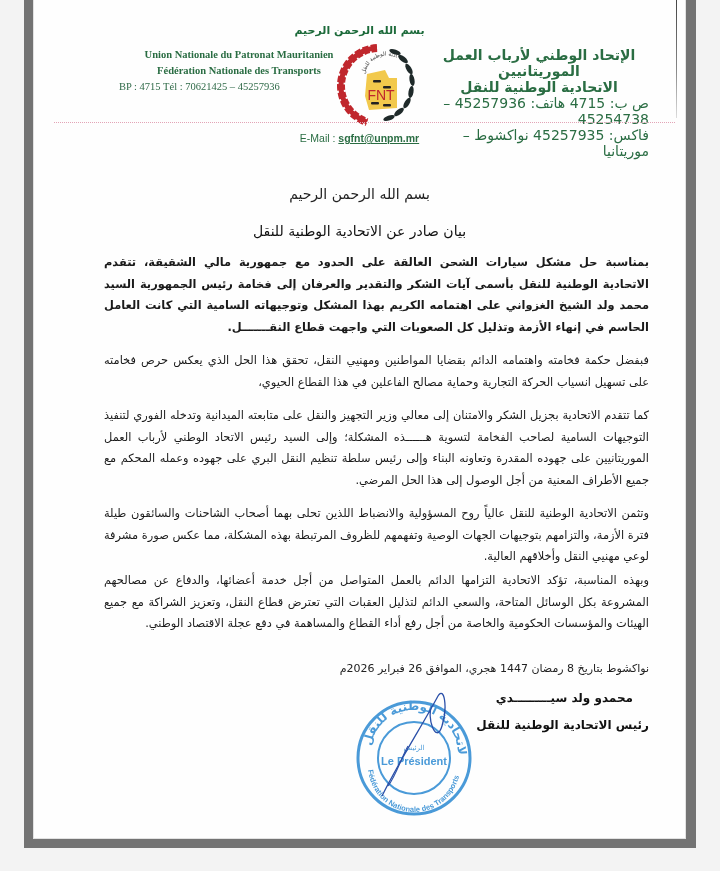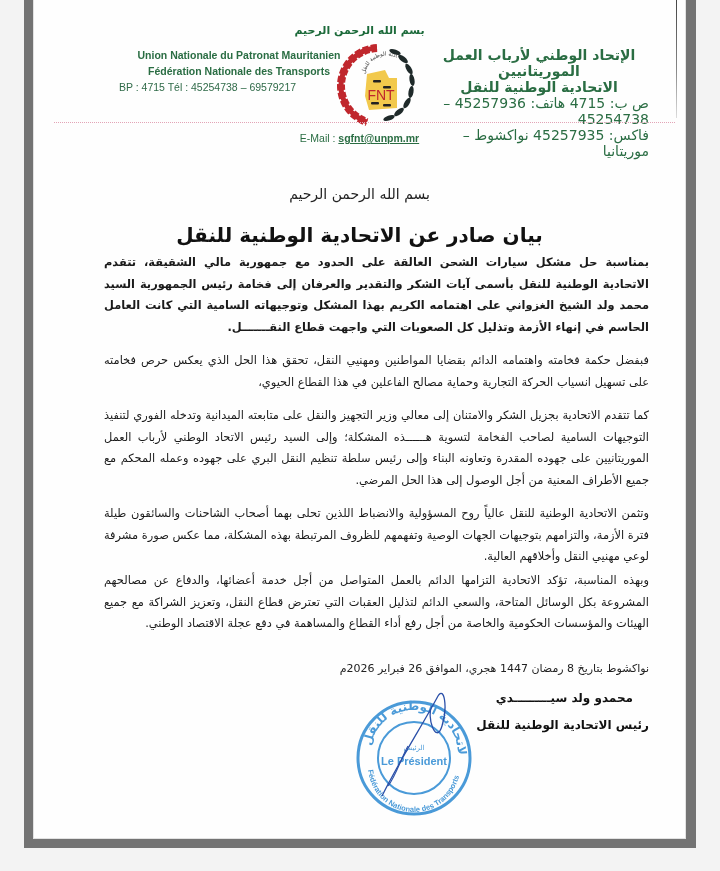--- a/index.html
+++ b/index.html
@@ -21,21 +21,21 @@
       content: ""; position: absolute; right: 8px; top: 0; width: 1px; height: 120px;
       background: linear-gradient(#444, #888 60%, #ddd);
     }
     .basmala-top {
       position: absolute; left: 0; width: 100%; top: 26px;
       text-align: center; color: #1c6a3a; font-weight: bold; font-size: 11px;
       direction: rtl;
     }
     .hdr-fr {
       position: absolute; left: 85px; top: 49px; width: 240px;
-      color: #2a6d43; font-family: Liberation Sans, sans-serif;
+      color: #2a6d43; font-family: Liberation Serif, serif;
     }
     .hdr-fr .l1, .hdr-fr .l2 { text-align: center; font-weight: bold; font-size: 10.5px; line-height: 16px; }
     .hdr-fr .l3, .hdr-fr .l4 { font-size: 10.5px; line-height: 16px; color: #2f6a48; padding-left: 0; }
     .hdr-ar {
       position: absolute; left: 395px; top: 49px; width: 220px; direction: rtl;
       color: #2a6d43; font-size: 14px;
     }
     .hdr-ar .l1, .hdr-ar .l2 { text-align: center; font-weight: bold; line-height: 16px; }
     .hdr-ar .l3, .hdr-ar .l4 { text-align: right; line-height: 16px; }
     .logo { position: absolute; left: 303px; top: 46px; width: 90px; height: 82px; }
@@ -51,21 +51,21 @@
     .body-ar {
       position: absolute; left: 70px; width: 545px; direction: rtl; color: #1a1a1a;
       font-family: "DejaVu Sans", sans-serif;
     }
     .basmala {
       position: absolute; left: 0; width: 100%; top: 188px; text-align: center;
       direction: rtl; font-size: 14px; color: #222;
     }
     .title {
       position: absolute; left: 0; width: 100%; top: 225px; text-align: center;
-      direction: rtl; font-size: 20px; font-weight: bold; color: #111;
+      direction: rtl; font-size: 14px; font-weight: normal; color: #111;
     }
     .para { font-size: 11.4px; line-height: 21.5px; text-align: justify; margin: 0 0 9px 0; }
     .p1 { position: absolute; top: 254px; font-weight: bold; }
     .p2 { position: absolute; top: 352px; }
     .p3 { position: absolute; top: 407px; }
     .p4 { position: absolute; top: 505px; }
     .p5 { position: absolute; top: 572px; }
     .date { position: absolute; left: 220px; width: 395px; top: 664px; direction: rtl; font-size: 11px; color: #222; text-align: right; }
     .signer { position: absolute; left: 384px; width: 215px; top: 693px; direction: rtl; text-align: right; font-weight: bold; font-size: 12px; color: #111; }
     .signer-title { position: absolute; left: 380px; width: 235px; top: 720px; direction: rtl; text-align: right; font-weight: bold; font-size: 12px; color: #111; }
@@ -75,21 +75,21 @@
 <body>
 
 <div class="card">
   <div class="page">
 
     <div class="basmala-top">بسم الله الرحمن الرحيم</div>
 
     <div class="hdr-fr">
       <div class="l1">Union Nationale du Patronat Mauritanien</div>
       <div class="l2">Fédération Nationale des Transports</div>
-      <div class="l3">BP : 4715 Tél : 45254738 – 69579217</div>
+      <div class="l3">BP : 4715 Tél : 70621425 – 45257936</div>
     </div>
 
     <svg class="logo" viewBox="0 0 90 82">
 
       <path d="M40 4 A38 38 0 0 0 30 78" fill="none" stroke="#c0272d" stroke-width="8" stroke-dasharray="6 2"></path>
       <path d="M40 4 A38 38 0 0 0 30 78" fill="none" stroke="#c0272d" stroke-width="5"></path>
 
       <g fill="#1f2a2a">
         <ellipse cx="58" cy="8" rx="6" ry="2.5" transform="rotate(20 58 8)"></ellipse>
         <ellipse cx="66" cy="15" rx="6" ry="2.5" transform="rotate(40 66 15)"></ellipse>

